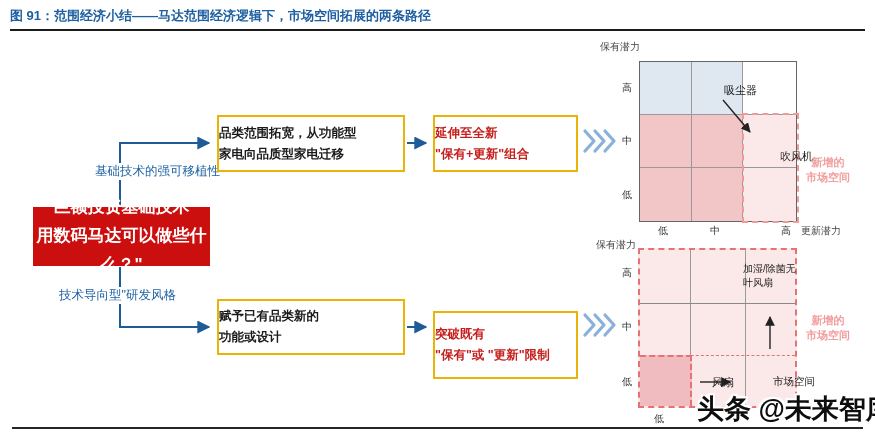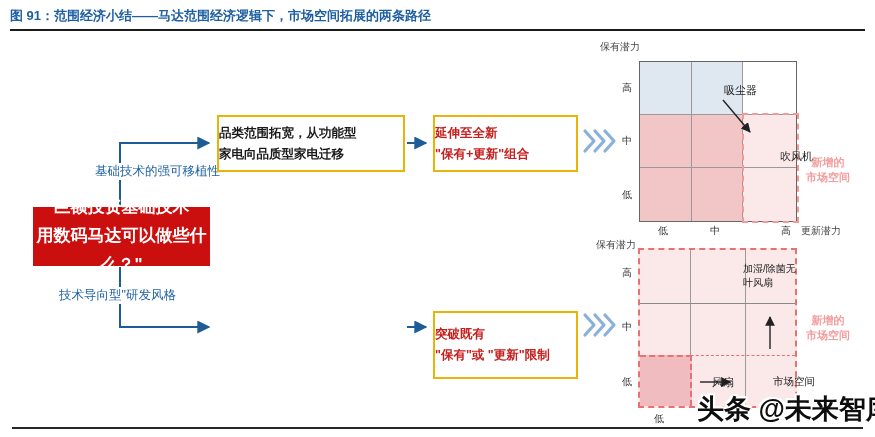--- a/index.html
+++ b/index.html
@@ -115,20 +115,24 @@
   </div>
 
   <div class="abs flow-box step-top">
     <div>品类范围拓宽，从功能型</div>
     <div>家电向品质型家电迁移</div>
   </div>
   <div class="abs flow-box red-text result-top">
     <div>延伸至全新</div>
     <div>"保有+更新"组合</div>
   </div>
+  <div class="abs flow-box step-bottom">
+    <div>赋予已有品类新的</div>
+    <div>功能或设计</div>
+  </div>
   <div class="abs flow-box red-text result-bottom">
     <div>突破既有</div>
     <div>"保有"或 "更新"限制</div>
   </div>
 
   <div class="abs axis-label" style="left:600px;top:40px;">保有潜力</div>
   <div class="abs tick" style="left:622px;top:81px;">高</div>
   <div class="abs tick" style="left:622px;top:134px;">中</div>
   <div class="abs tick" style="left:622px;top:188px;">低</div>
   <div class="abs tick" style="left:658px;top:224px;">低</div>

